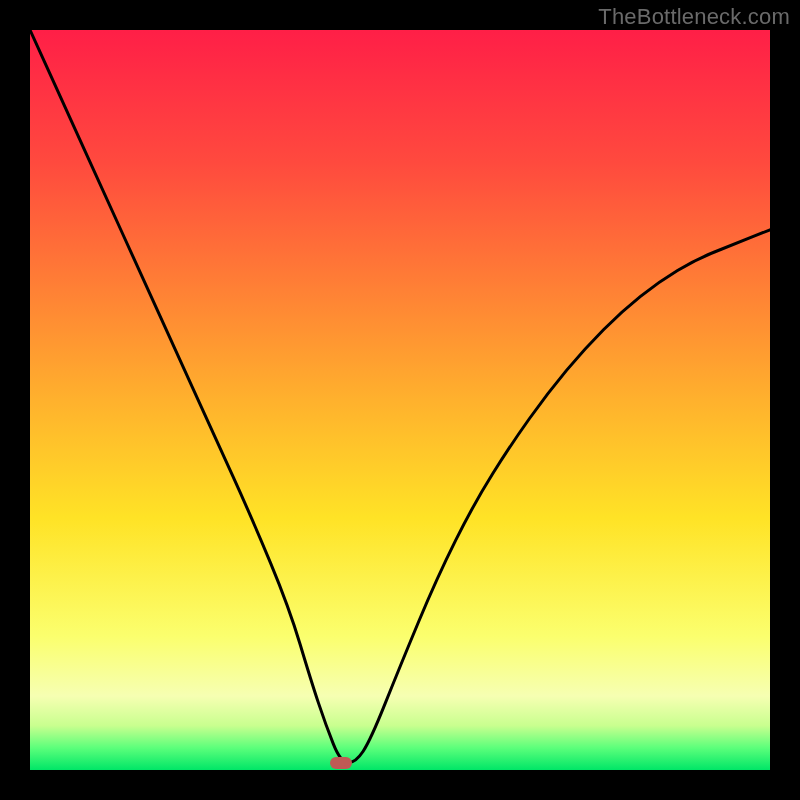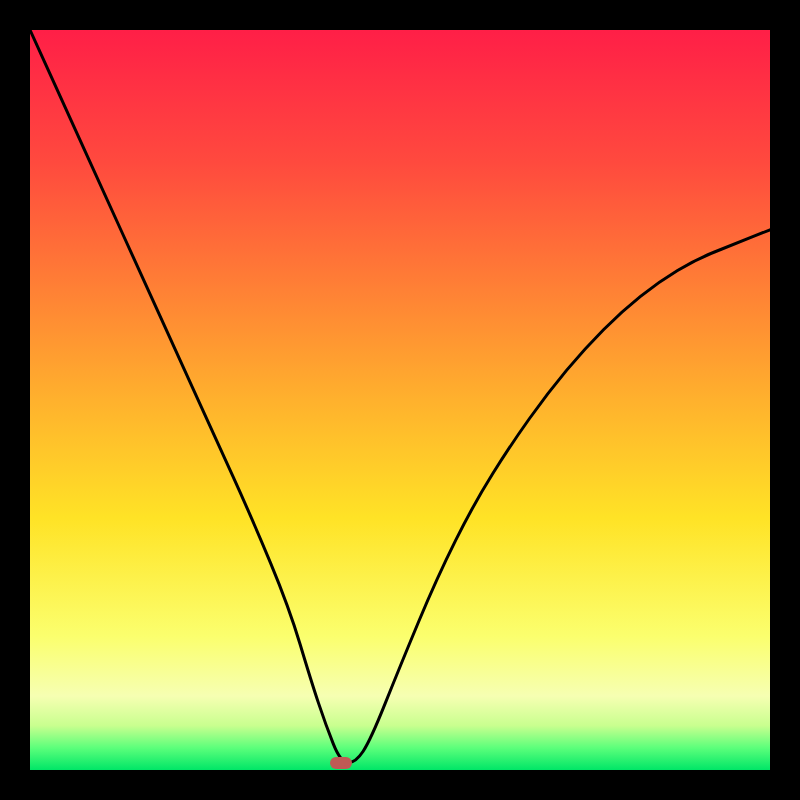--- a/index.html
+++ b/index.html
@@ -65,14 +65,15 @@
 
 <div class="frame">
 
   <div class="plot-area">
     <svg class="curve-svg" viewBox="0 0 740 740" preserveAspectRatio="none">
       <path id="curve-path" fill="none" stroke="#000000" stroke-width="3" stroke-linecap="round" stroke-linejoin="round" d="M 0.00 0.00 Q 0.00 0.00 18.50 40.70 Q 37.00 81.40 55.50 122.10 Q 74.00 162.80 92.50 203.50 Q 111.00 244.20 129.50 284.90 Q 148.00 325.60 166.50 366.30 Q 185.00 407.00 203.50 447.70 Q 222.00 488.40 240.50 532.80 Q 259.00 577.20 270.10 614.20 Q 281.20 651.20 288.60 673.40 Q 296.00 695.60 303.40 714.10 Q 310.80 732.60 318.20 732.60 Q 325.60 732.60 333.00 721.50 Q 340.40 710.40 355.20 673.40 Q 370.00 636.40 388.50 592.00 Q 407.00 547.60 425.50 510.60 Q 444.00 473.60 462.50 444.00 Q 481.00 414.40 499.50 388.50 Q 518.00 362.60 536.50 340.40 Q 555.00 318.20 573.50 299.70 Q 592.00 281.20 610.50 266.40 Q 629.00 251.60 647.50 240.50 Q 666.00 229.40 684.50 222.00 Q 703.00 214.60 721.50 207.20 T 740.00 199.80"></path>
     </svg>
     <div class="marker" id="curve-marker" style="left: 310.8px; top: 732.6px;"></div>
   </div>
 
+  <div class="watermark">TheBottleneck.com</div>
 
 </div>
 
 </body></html>

